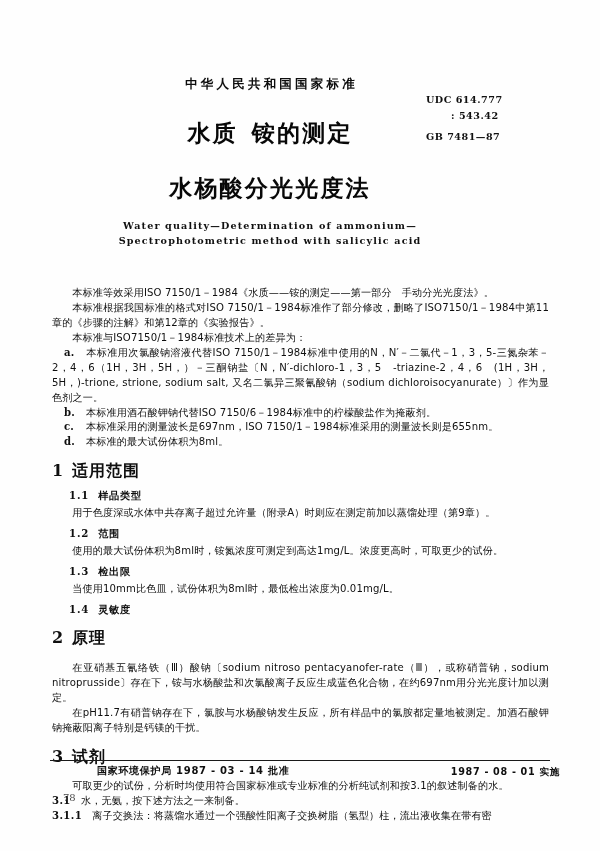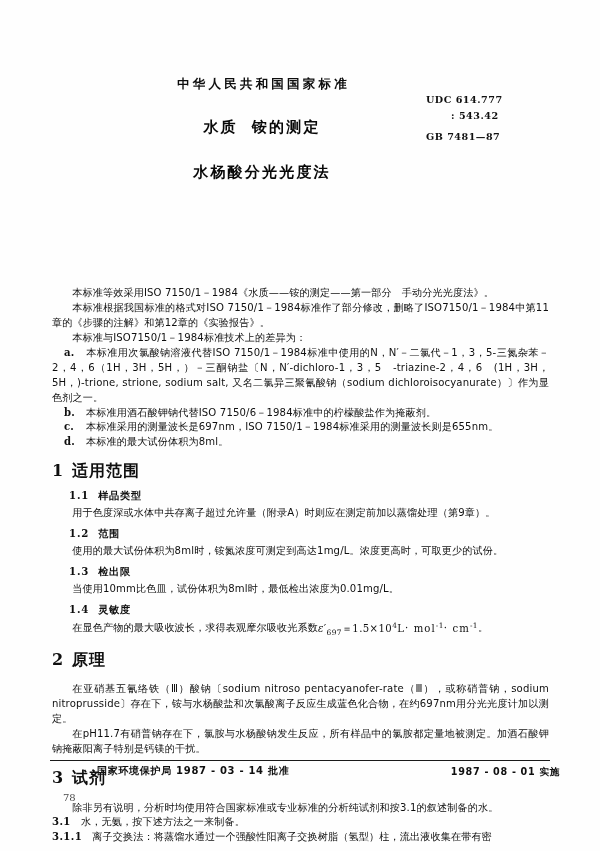--- a/index.html
+++ b/index.html
@@ -19,37 +19,37 @@
     position: absolute;
     left: 0; top: 0;
     width: 600px;
     height: 851px;
     background: #fefefe;
   }
 
   
   .hdr {
     position: absolute;
-    left: 0; top: 76px;
+    left: 8px; top: 76px;
     width: 524px;
   }
   .natl-line {
     text-align: center;
     font-size: 12.5px;
     font-weight: bold;
     letter-spacing: 3.2px;
     padding-left: 3px;
     color: #0d0d0d;
   }
   .title-block {
     margin-top: 15px;
     text-align: center;
   }
   .title-1, .title-2 {
-    font-size: 15px;
+    font-size: 23px;
     font-weight: bold;
     letter-spacing: 2.2px;
     line-height: 1.32;
     color: #080808;
     margin-top: 25px;
   }
   .title-1 .gap { display: inline-block; width: 14px; }
 
   .eng-block {
     margin-top: 14px;
@@ -190,20 +190,24 @@
 <div class="page">
 
   <div class="hdr">
     <div class="natl-line">中华人民共和国国家标准</div>
 
     <div class="title-block">
       <div class="title-1"><span>水质</span><span class="gap"></span><span>铵的测定</span></div>
       <div class="title-2">水杨酸分光光度法</div>
     </div>
 
+    <div class="eng-block">
+      <div>Water quality—Determination of ammonium—</div>
+      <div>Spectrophotometric method with salicylic acid</div>
+    </div>
   </div>
 
   <div class="udc">
     <div class="l1">UDC 614.777</div>
     <div class="l2">: 543.42</div>
     <div class="l3">GB 7481—87</div>
   </div>
 
   <div class="body">
 
@@ -221,30 +225,29 @@
     <h3 class="subsec"><span class="num">1.1</span><span>样品类型</span></h3>
     <p class="para">用于色度深或水体中共存离子超过允许量（附录A）时则应在测定前加以蒸馏处理（第9章）。</p>
 
     <h3 class="subsec"><span class="num">1.2</span><span>范围</span></h3>
     <p class="para">使用的最大试份体积为8ml时，铵氮浓度可测定到高达1mg/L。浓度更高时，可取更少的试份。</p>
 
     <h3 class="subsec"><span class="num">1.3</span><span>检出限</span></h3>
     <p class="para">当使用10mm比色皿，试份体积为8ml时，最低检出浓度为0.01mg/L。</p>
 
     <h3 class="subsec"><span class="num">1.4</span><span>灵敏度</span></h3>
-    <p class="para"><span>在显色产物的最大吸收波长，求得表观摩尔吸收光系数</span><span class="lat"><i>ε′</i><span class="sub">697</span><span>＝1.5×10</span><span class="sup">4</span><span class="spaced">L· mol</span><span class="sup">-1</span><span class="spaced">· cm</span><span class="sup">-1</span></span>。</p>
 
     <h2 class="sec"><span class="num">2</span><span>原理</span></h2>
     <div class="blockgap"></div>
     <p class="para">在亚硝基五氰络铁（Ⅲ）酸钠〔sodium nitroso pentacyanofer-rate（Ⅲ），或称硝普钠，sodium nitroprusside〕存在下，铵与水杨酸盐和次氯酸离子反应生成蓝色化合物，在约697nm用分光光度计加以测定。</p>
     <p class="para">在pH11.7有硝普钠存在下，氯胺与水杨酸钠发生反应，所有样品中的氯胺都定量地被测定。加酒石酸钾钠掩蔽阳离子特别是钙镁的干扰。</p>
 
     <h2 class="sec"><span class="num">3</span><span>试剂</span></h2>
     <div class="blockgap"></div>
-    <p class="para">除非另有说明，分析时均使用符合国家标准或专业标准的分析纯试剂和按3.1的叙述制备的水。</p>
+    <p class="para">可取更少的试份，分析时均使用符合国家标准或专业标准的分析纯试剂和按3.1的叙述制备的水。</p>
     <p class="hang"><span class="lat" style="font-weight:bold">3.1</span>　<span>水，无氨，按下述方法之一来制备。</span></p>
     <p class="hang"><span class="lat" style="font-weight:bold">3.1.1</span>　<span>离子交换法：将蒸馏水通过一个强酸性阳离子交换树脂（氢型）柱，流出液收集在带有密</span></p>
 
   </div>
 
   <div class="foot-rule"></div>
   <div class="foot-left">国家环境保护局 1987 - 03 - 14 批准</div>
   <div class="foot-right">1987 - 08 - 01 实施</div>
   <div class="page-num">78</div>
 

